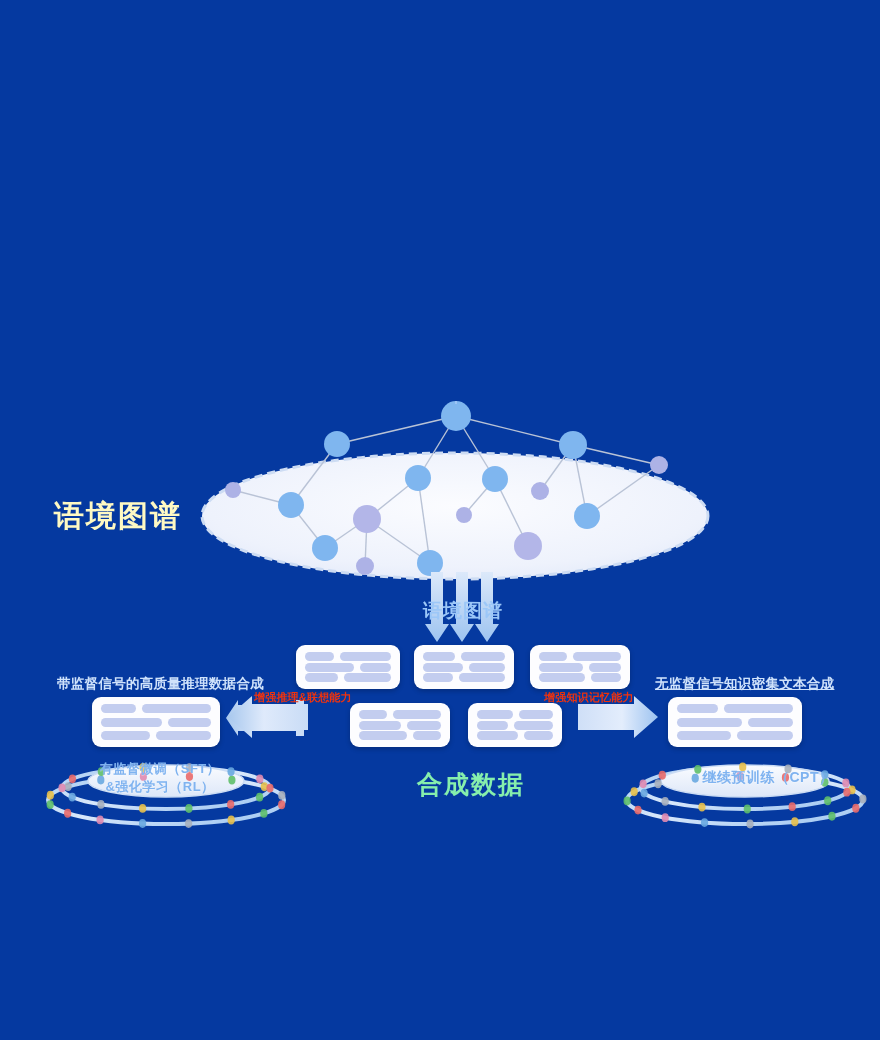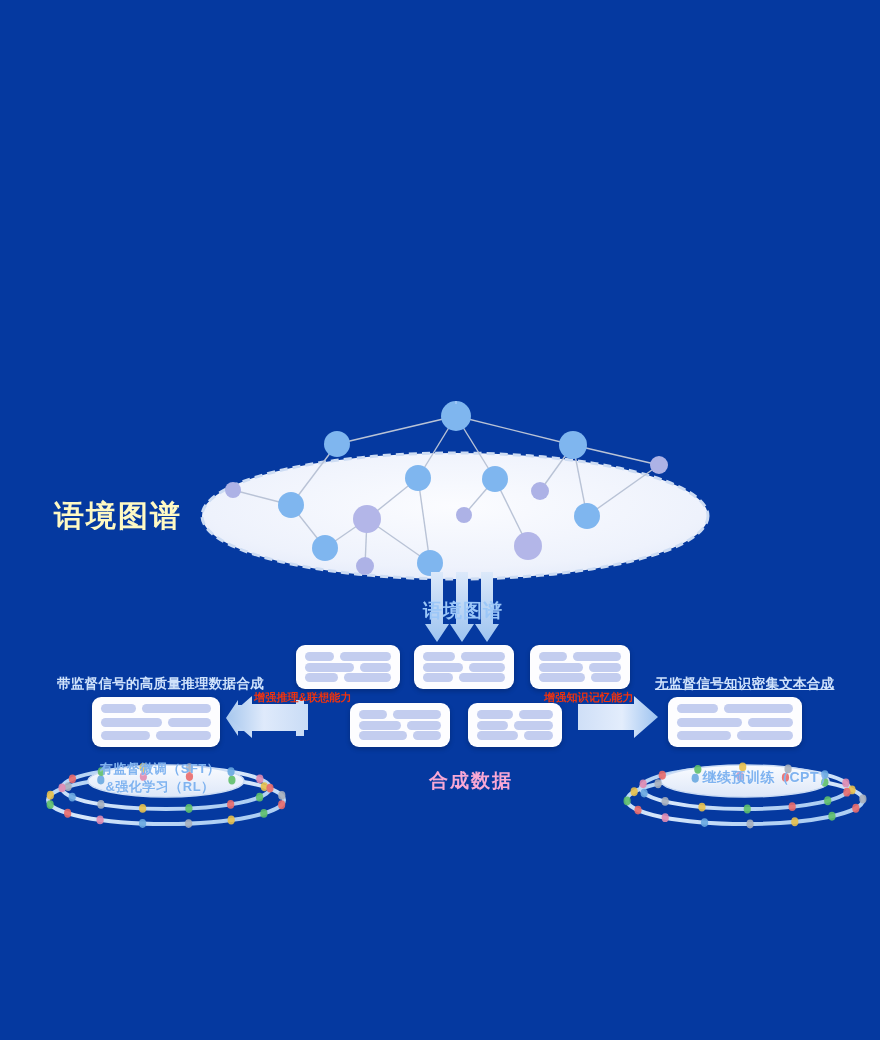--- a/index.html
+++ b/index.html
@@ -33,21 +33,21 @@
 
   
   #sampling-label{
     left:413px;top:598px;width:100px;text-align:center;
     color:#9cc7f8;font-size:19px;font-weight:bold;letter-spacing:1px;
   }
 
   
   #synth-label{
     left:396px;top:768px;width:150px;text-align:center;
-    color:#f9a8d4;font-size:19px;font-weight:bold;letter-spacing:2px;
+    color:#86efac;font-size:25px;font-weight:bold;letter-spacing:2px;
   }
 
   
   .side-cap{
     color:#cfe2fb;font-size:13.5px;font-weight:bold;letter-spacing:.3px;
     white-space:nowrap;
   }
   #cap-left{left:57px;top:675px;font-family:Liberation Mono, monospace;}
   #cap-right{left:655px;top:675px;text-decoration:underline;}
 

